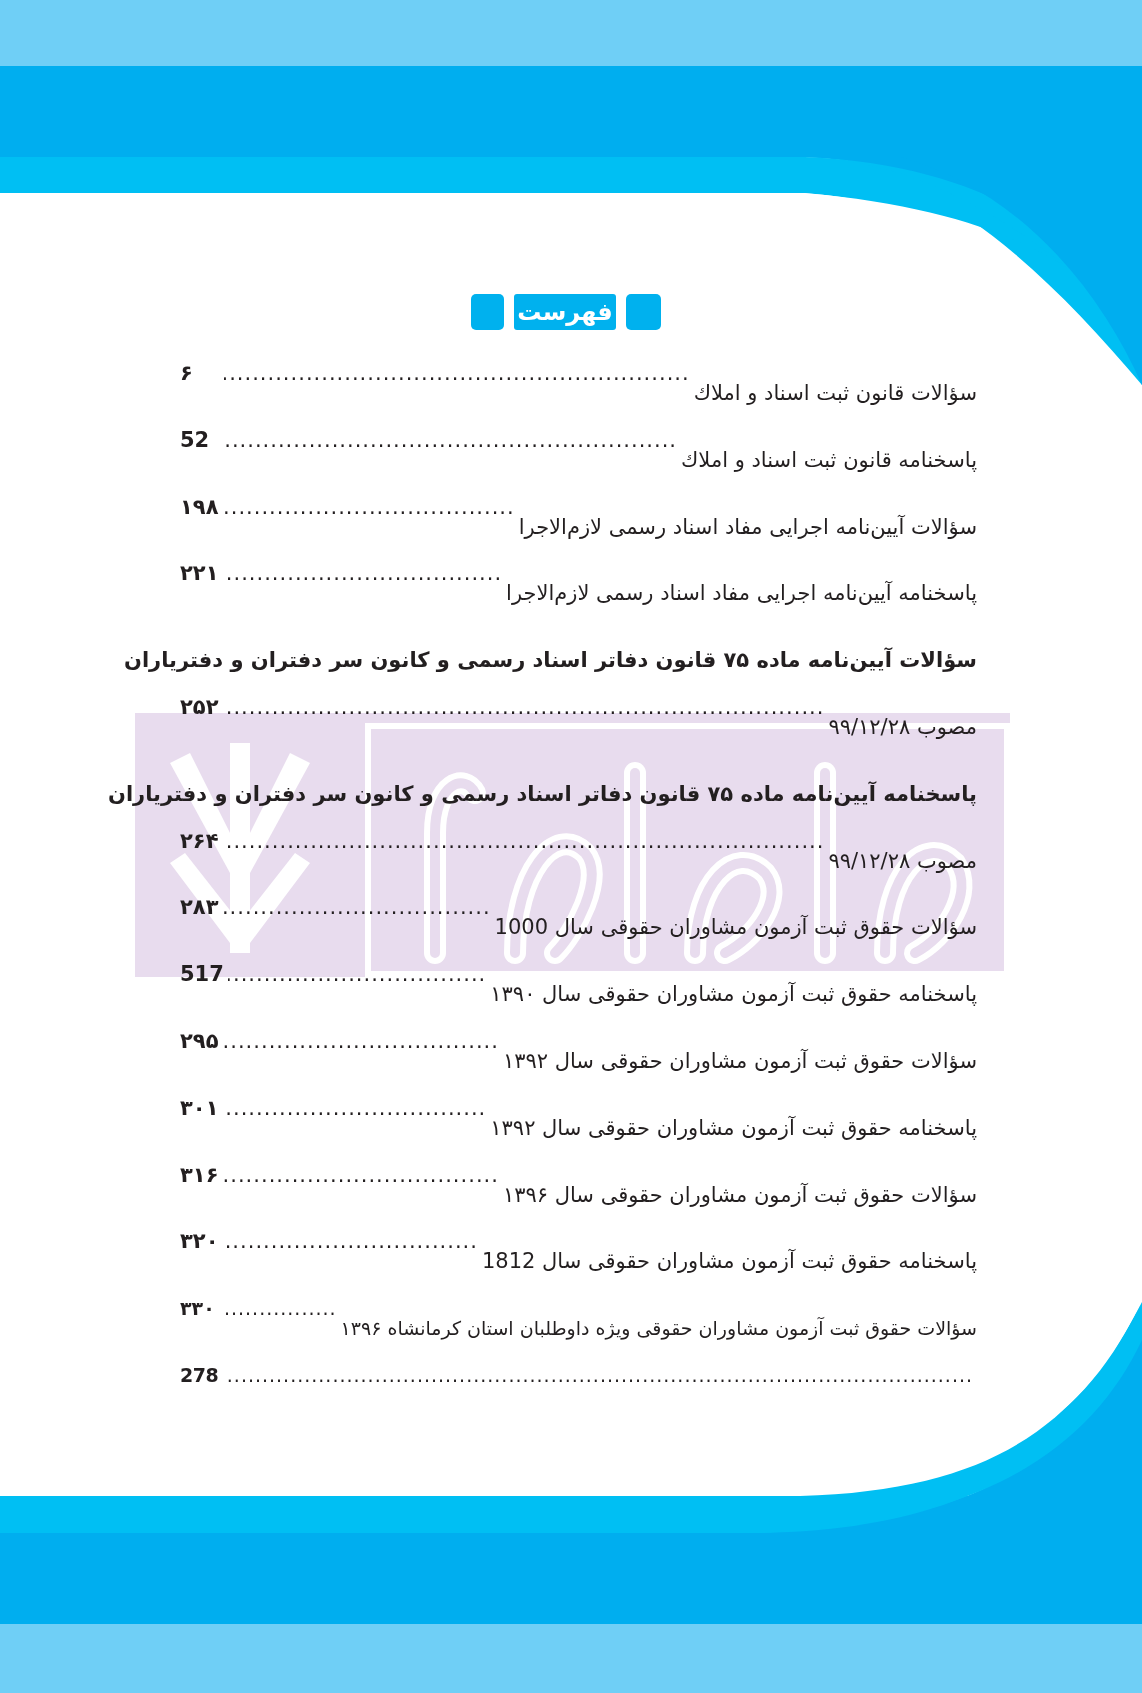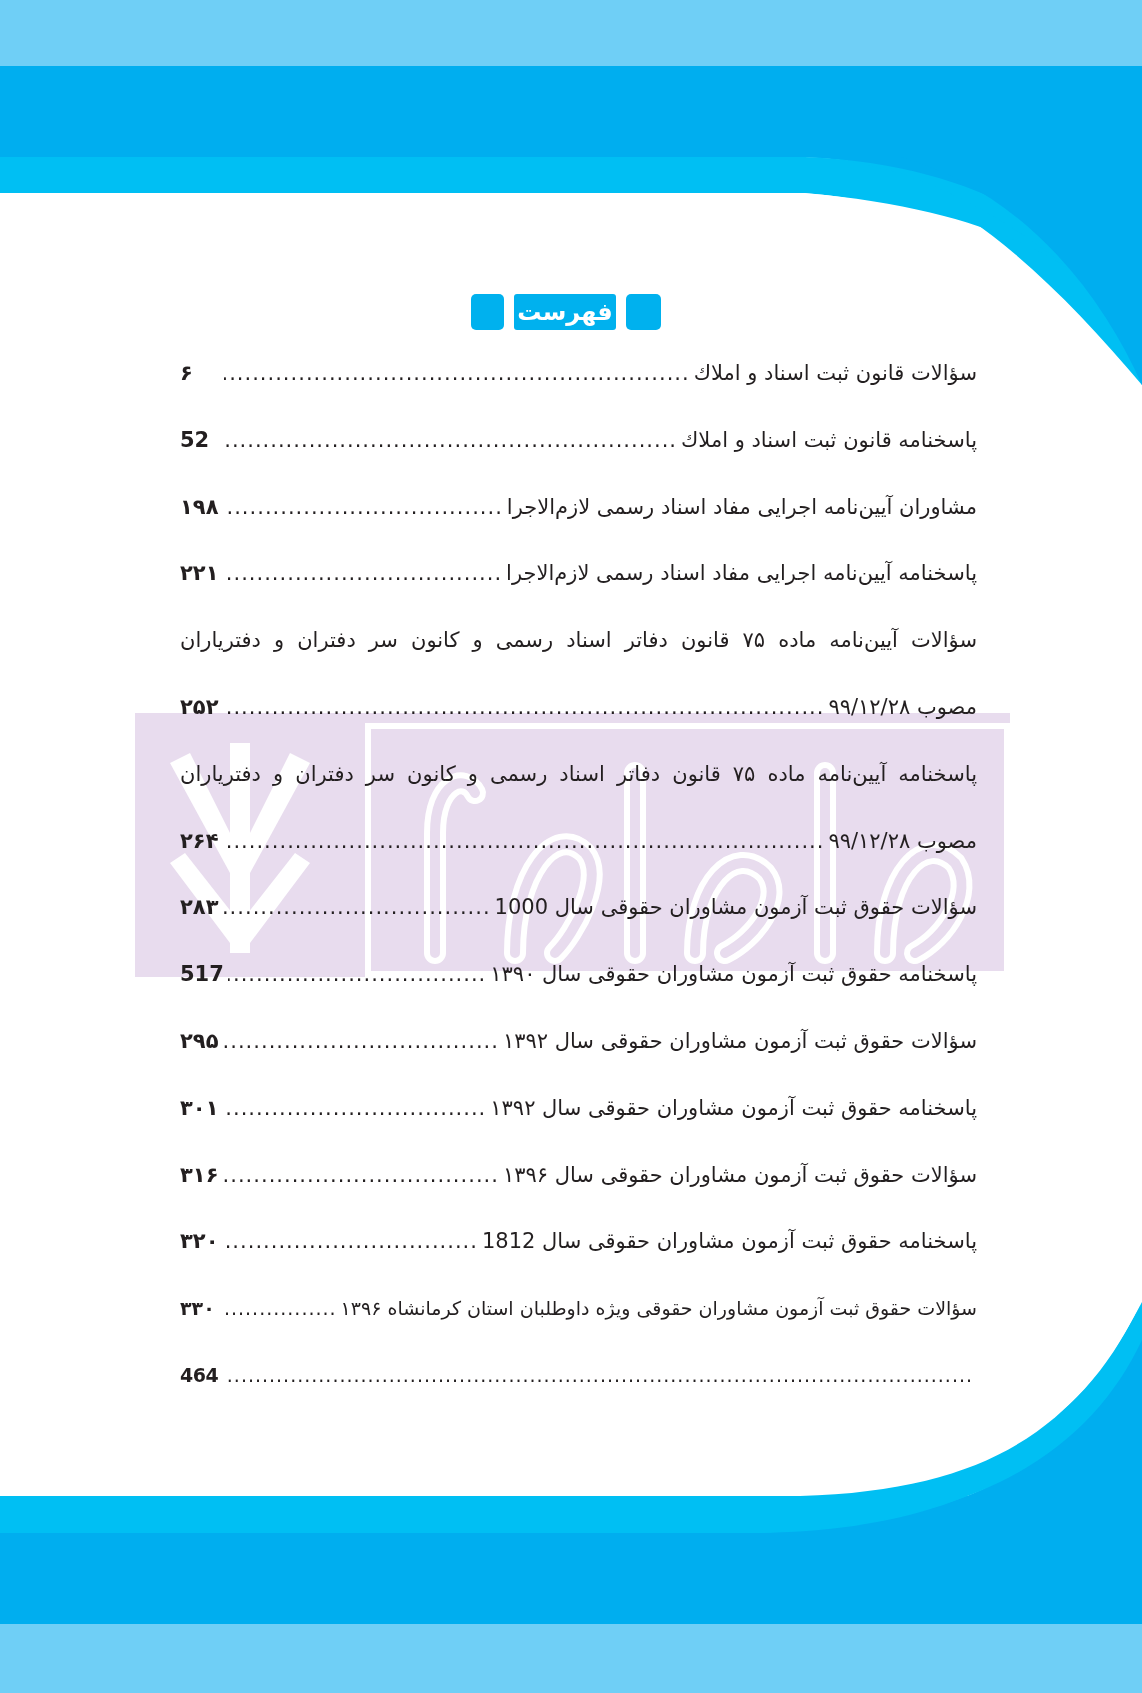--- a/index.html
+++ b/index.html
@@ -58,38 +58,39 @@
     .toc-row {
       height: 66.8px;
       display: flex;
       align-items: flex-start;
       font-size: 21px;
       line-height: 30px;
       white-space: nowrap;
     }
     .toc-row .title {
       flex: 0 0 auto;
+      margin-top: 20px;
     }
     .toc-row .dots {
       flex: 1 1 auto;
       overflow: hidden;
       margin: 0 4px;
       letter-spacing: 1px;
       color: #231f20;
     }
     .toc-row .dots::before {
       content: "................................................................................................................................................................................................................................................................";
     }
     .toc-row .page {
       flex: 0 0 auto;
       font-weight: bold;
       min-width: 40px;
       text-align: left;
     }
-    .toc-row.wrap-line .title { flex: 1 1 auto; text-align-last: justify; }
+    .toc-row.wrap-line .title { flex: 1 1 auto; text-align-last: justify; font-weight: bold; }
     .toc-row.condensed { font-size: 19px; letter-spacing: -0.5px; }
   </style>
 </head>
 <body>
 
 <svg class="bg-svg" viewBox="0 0 1142 1693" xmlns="http://www.w3.org/2000/svg">
 
   <rect x="0" y="0" width="1142" height="66" fill="#6fcff6"></rect>
   <rect x="0" y="66" width="1142" height="91" fill="#00aeef"></rect>
 
@@ -155,21 +156,21 @@
     <span class="title">سؤالات قانون ثبت اسناد و املاك</span>
     <span class="dots"></span>
     <span class="page">۶</span>
   </div>
   <div class="toc-row">
     <span class="title">پاسخنامه قانون ثبت اسناد و املاك</span>
     <span class="dots"></span>
     <span class="page">52</span>
   </div>
   <div class="toc-row">
-    <span class="title">مشاوران آیین‌نامه اجرایی مفاد اسناد رسمی لازم‌الاجرا</span>
+    <span class="title">سؤالات آیین‌نامه اجرایی مفاد اسناد رسمی لازم‌الاجرا</span>
     <span class="dots"></span>
     <span class="page">۱۹۸</span>
   </div>
   <div class="toc-row">
     <span class="title">پاسخنامه آیین‌نامه اجرایی مفاد اسناد رسمی لازم‌الاجرا</span>
     <span class="dots"></span>
     <span class="page">۲۲۱</span>
   </div>
   <div class="toc-row wrap-line">
     <span class="title">سؤالات آیین‌نامه ماده ۷۵ قانون دفاتر اسناد رسمی و کانون سر دفتران و دفتریاران</span>
@@ -217,15 +218,15 @@
     <span class="dots"></span>
     <span class="page">۳۲۰</span>
   </div>
   <div class="toc-row condensed">
     <span class="title">سؤالات حقوق ثبت آزمون مشاوران حقوقی ویژه داوطلبان استان کرمانشاه ۱۳۹۶</span>
     <span class="dots"></span>
     <span class="page">۳۳۰</span>
   </div>
   <div class="toc-row condensed">
     <span class="dots"></span>
-    <span class="page">464</span>
+    <span class="page">278</span>
   </div>
 </div>
 
 </body></html>

